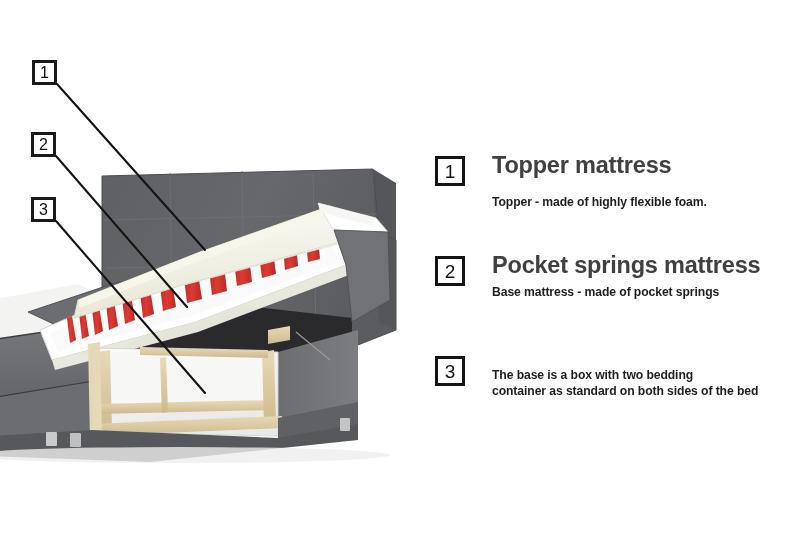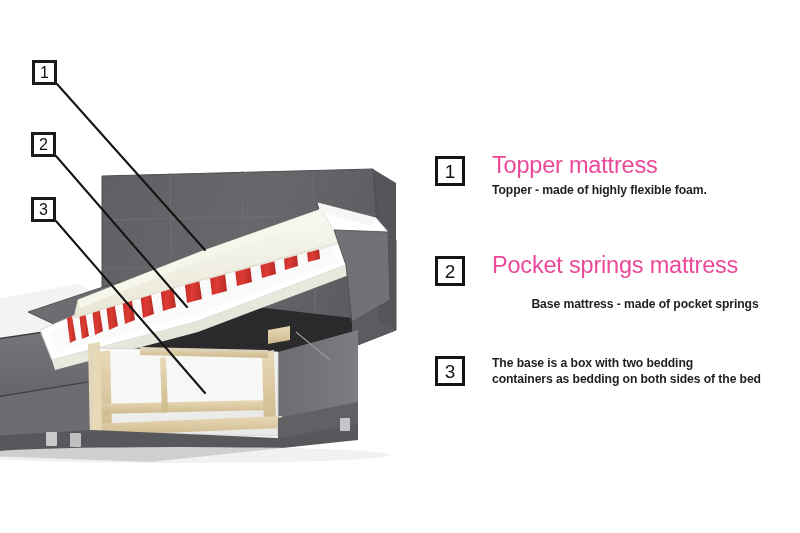--- a/index.html
+++ b/index.html
@@ -89,35 +89,35 @@
   }
   .legend-text {
     position: absolute;
     left: 62px;
     top: 0;
     width: 306px;
   }
   .legend-title {
     font-size: 23.5px;
     line-height: 27px;
-    font-weight: normal;
-    color: #ec4899;
+    font-weight: bold;
+    color: #404040;
     letter-spacing: -0.2px;
     white-space: nowrap;
   }
   .legend-desc {
-    margin-top: 4px;
+    margin-top: 16px;
     font-size: 12.2px;
     line-height: 15.5px;
     font-weight: bold;
     color: #1d1f20;
     letter-spacing: -0.1px;
   }
   .legend-desc span { display: block; white-space: nowrap; }
-  #legend-item-2 .legend-desc { margin-top: 18px; text-align: center; }
+  #legend-item-2 .legend-desc { margin-top: 6px; }
   #legend-item-3 .legend-desc { }
 </style>
 </head>
 <body>
 
 <div id="stage">
 
   <div id="illustration">
 
     <svg id="bed-svg" width="430" height="533" viewBox="0 0 430 533">
@@ -302,19 +302,19 @@
           <span>Base mattress - made of pocket springs</span>
         </div>
       </div>
     </div>
 
     <div class="legend-item" id="legend-item-3">
       <div class="legend-num">3</div>
       <div class="legend-text">
         <div class="legend-desc">
           <span>The base is a box with two bedding</span>
-          <span>containers as bedding on both sides of the bed</span>
+          <span>container as standard on both sides of the bed</span>
         </div>
       </div>
     </div>
 
   </div>
 </div>
 
 </body></html>

